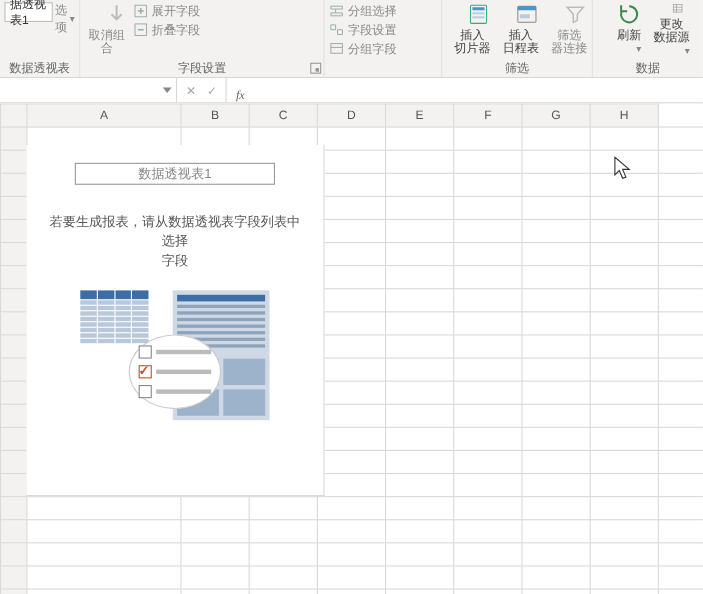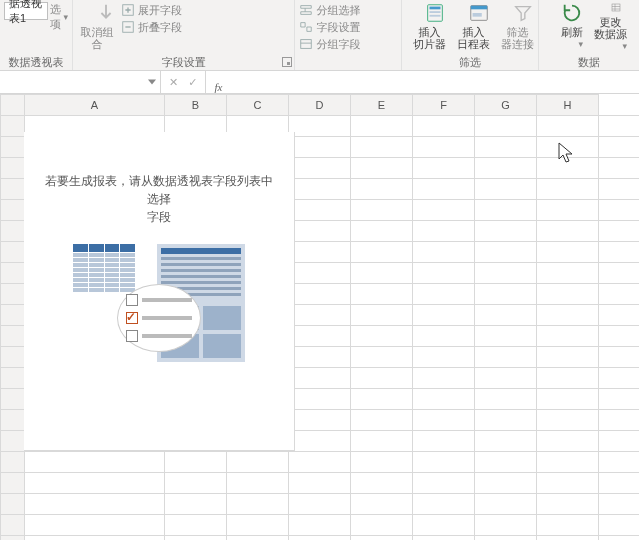--- a/index.html
+++ b/index.html
@@ -712,20 +712,21 @@
           <td></td>
           <td></td>
           <td></td>
           <td></td>
           <td></td>
         </tr>
       </tbody>
   </table>
 
   <div class="pivot">
+    <div class="titlebox">数据透视表1</div>
     <div class="msg">
       <span>若要生成报表，请从数据透视表字段列表中选择</span><br>
       <span>字段</span>
     </div>
     <div class="art">
       <div class="mini-table">
         <div class="hdr">
             <span></span>
             <span></span>
             <span></span>

